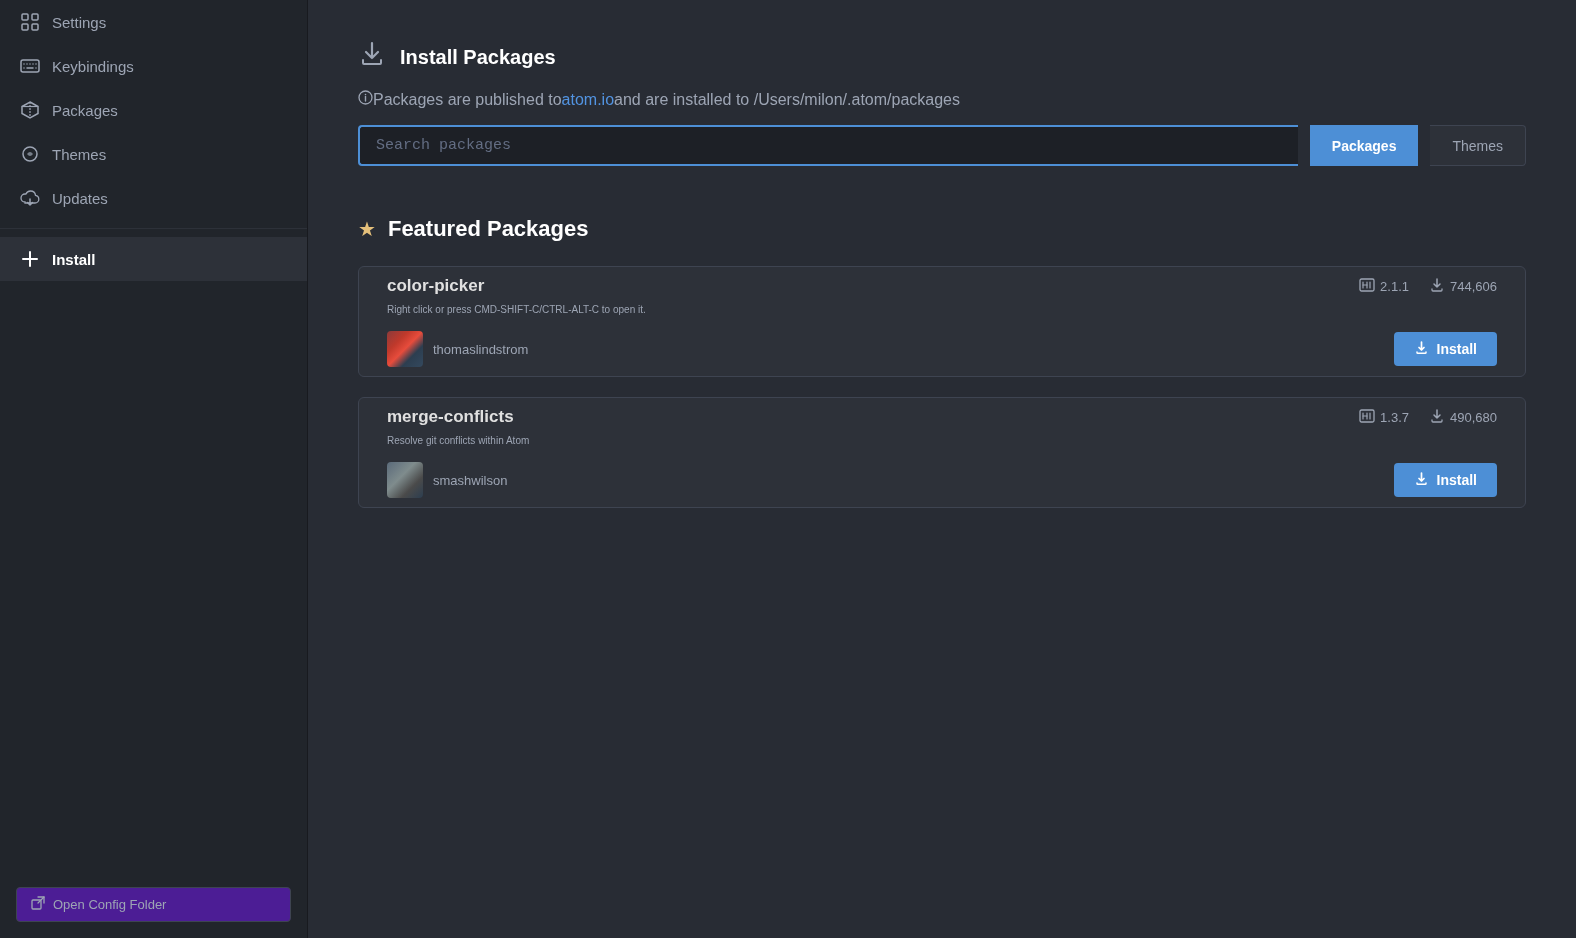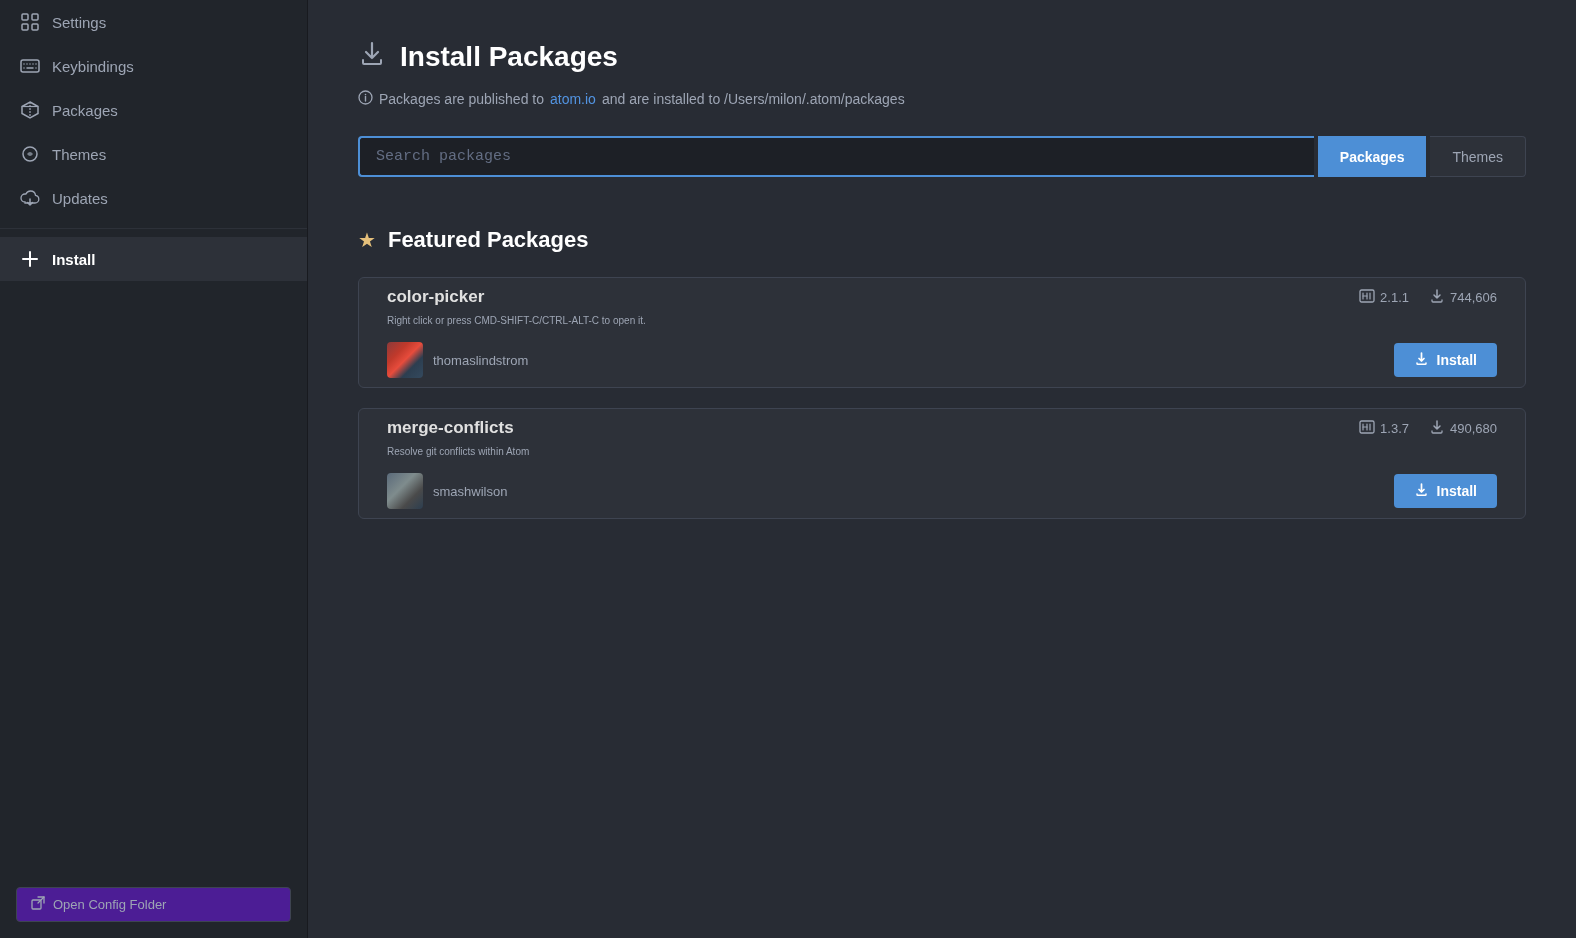--- a/index.html
+++ b/index.html
@@ -81,47 +81,46 @@
     }
 
     .page-header {
       display: flex;
       align-items: center;
       gap: 14px;
       margin-bottom: 16px;
     }
 
     .page-header h1 {
-      font-size: 28px;
+      font-size: 20px;
       font-weight: 700;
       color: #ffffff;
     }
 
     .page-header .upload-icon {
       color: #9da5b4;
       font-size: 24px;
     }
 
     .page-subtitle {
       color: #9da5b4;
-      font-size: 14px;
-      margin-bottom: 28px;
-      display: flex;
-      align-items: center;
-      gap: 6px;
+      font-size: 16px;
+      margin-bottom: 16px;
+      display: flex;
+      align-items: center;
     }
 
     .page-subtitle a {
       color: #5294e2;
       text-decoration: none;
     }
 
     .search-row {
       display: flex;
-      gap: 4px;
+      gap: 12px;
       margin-bottom: 50px;
     }
 
     .search-input {
       flex: 1;
       background: #1d2026;
       border: 2px solid #4d8fd6;
       border-right: none;
       border-radius: 4px 0 0 4px;
       color: #9da5b4;

